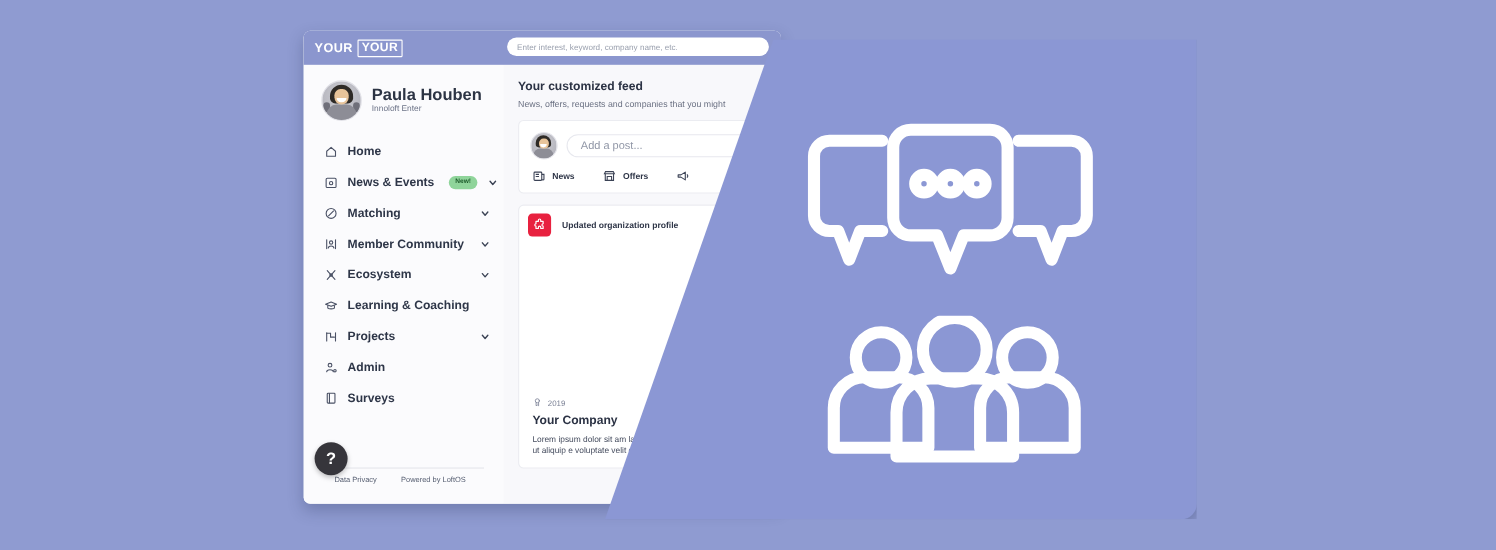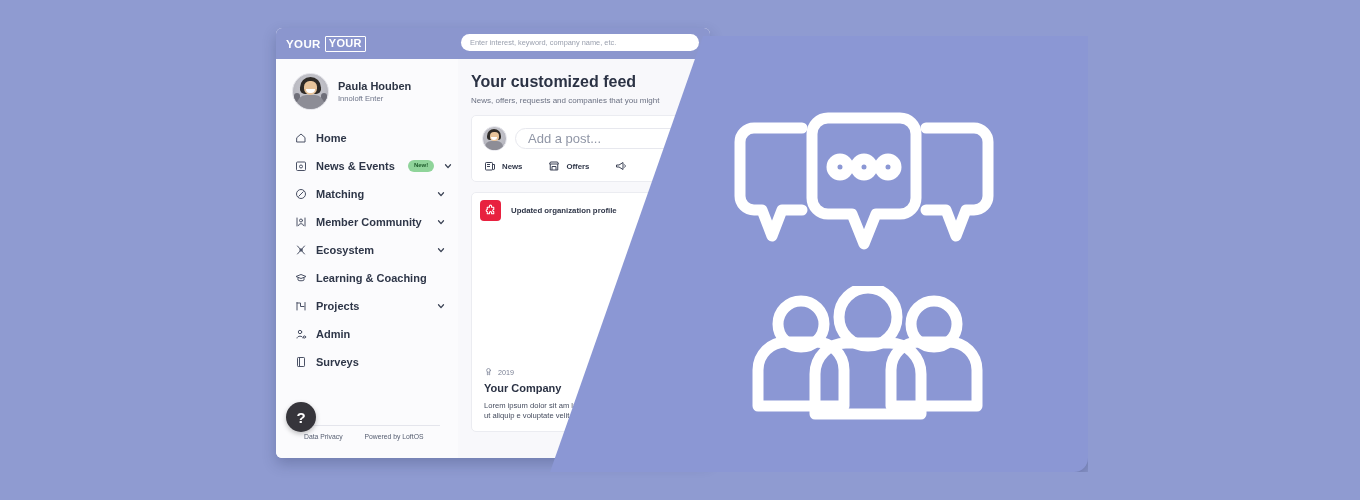--- a/index.html
+++ b/index.html
@@ -144,21 +144,21 @@
     position: absolute;
     top: 19px;
     width: 6px; height: 9px;
     background: #6f6f79;
     border-radius: 3px;
   }
   .avatar .arm-l { left: 1px; }
   .avatar .arm-r { right: 1px; }
 
   .profile-name {
-    font-size: 11px;
+    font-size: 15px;
     font-weight: bold;
     color: #2c3444;
     line-height: 13px;
     text-align: right;
   }
   .profile-org {
     font-size: 7.6px;
     color: #6d7488;
     line-height: 11px;
   }
@@ -253,21 +253,21 @@
     left: 182px;
     top: 31px;
     width: 252px;
     height: 399px;
     background: #f8f8fb;
     box-sizing: border-box;
     padding: 14px 0 0 13px;
     overflow: hidden;
   }
   .feed-title {
-    font-size: 16px;
+    font-size: 11px;
     font-weight: bold;
     color: #2b3purple;
     color: #2b3244;
     margin: 0 0 5px 0;
     white-space: nowrap;
   }
   .feed-sub {
     font-size: 8px;
     color: #6a7082;
     margin: 0 0 10px 0;
@@ -313,21 +313,21 @@
     width: 18px; height: 9px; background: #8d8d96; border-radius: 6px 6px 0 0;
   }
   .composer-input {
     flex: 1;
     height: 21px;
     border: 1px solid #e7e8ee;
     border-radius: 11px;
     display: flex;
     align-items: center;
     padding-left: 12px;
-    font-size: 13px;
+    font-size: 10px;
     color: #9096a6;
     box-sizing: border-box;
     background: #fff;
     cursor: text;
     text-align: right;
   }
   .composer-actions {
     display: flex;
     align-items: center;
     gap: 26px;

